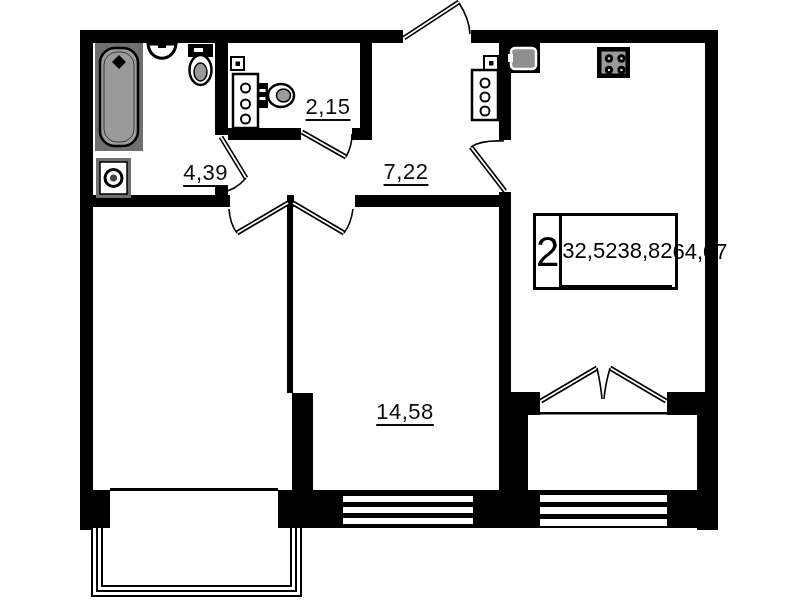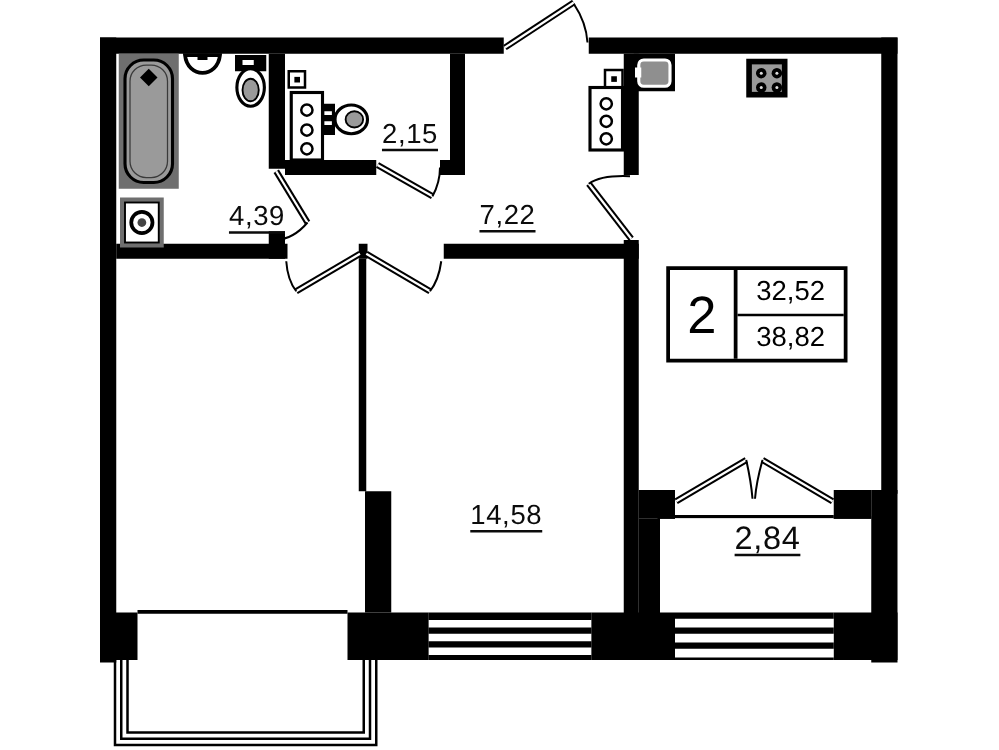--- a/index.html
+++ b/index.html
@@ -20,21 +20,21 @@
   }
   .balcony-label div{text-decoration:underline;text-underline-offset:4px;text-decoration-thickness:2px;}
   .info-table{
     position:absolute;left:533px;top:213px;width:145px;height:77px;
     border:3px solid #000;background:#fff;display:flex;box-sizing:border-box;
   }
   .info-left{
     width:54px;border-right:3px solid #000;display:flex;align-items:center;justify-content:center;
     font-size:42px;color:#000;box-sizing:border-box;
   }
-  .info-right{flex:1;display:flex;flex-direction:column;}
+  .info-right{flex:1;display:flex;flex-direction:row;}
   .info-row{
     flex:1;display:flex;align-items:center;justify-content:center;
     font-size:22px;color:#000;border-bottom:2px solid #000;box-sizing:border-box;
   }
   .info-row:last-child{border-bottom:none;}
 </style>
 </head>
 <body>
 
 <div class="stage">
@@ -226,24 +226,24 @@
 
   <div class="room-label" style="left:278px;top:94px;width:100px;">2,15</div>
 
   <div class="room-label" style="left:356px;top:159px;width:100px;">7,22</div>
 
 
 
   <div class="room-label" style="left:345px;top:399px;width:120px;">14,58</div>
 
   <div class="balcony-label" style="left:544px;top:416px;width:140px;">
-    <div>2,84</div>
   </div>
 
   <div class="info-table">
     <div class="info-left">2</div>
     <div class="info-right">
       <div class="info-row">32,52</div>
       <div class="info-row">38,82</div>
+      <div class="info-row">64,07</div>
     </div>
   </div>
 
 </div>
 
 </body></html>

